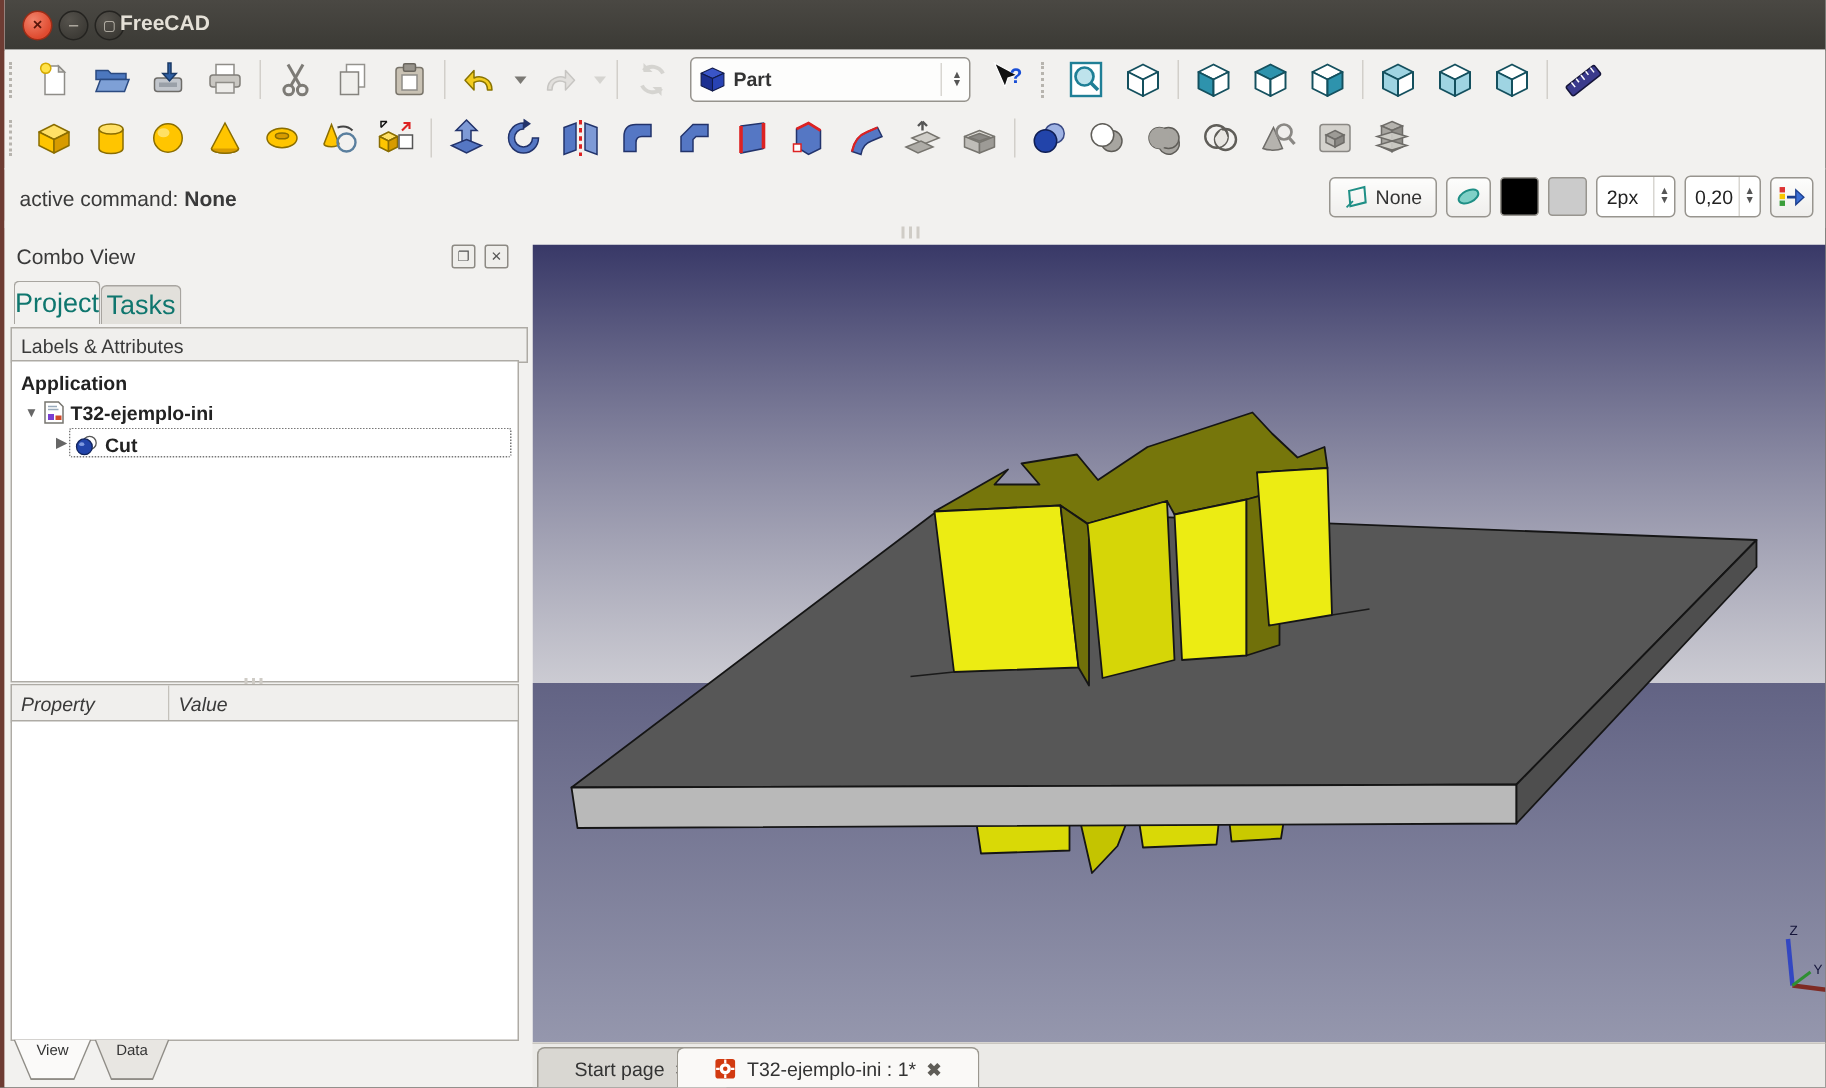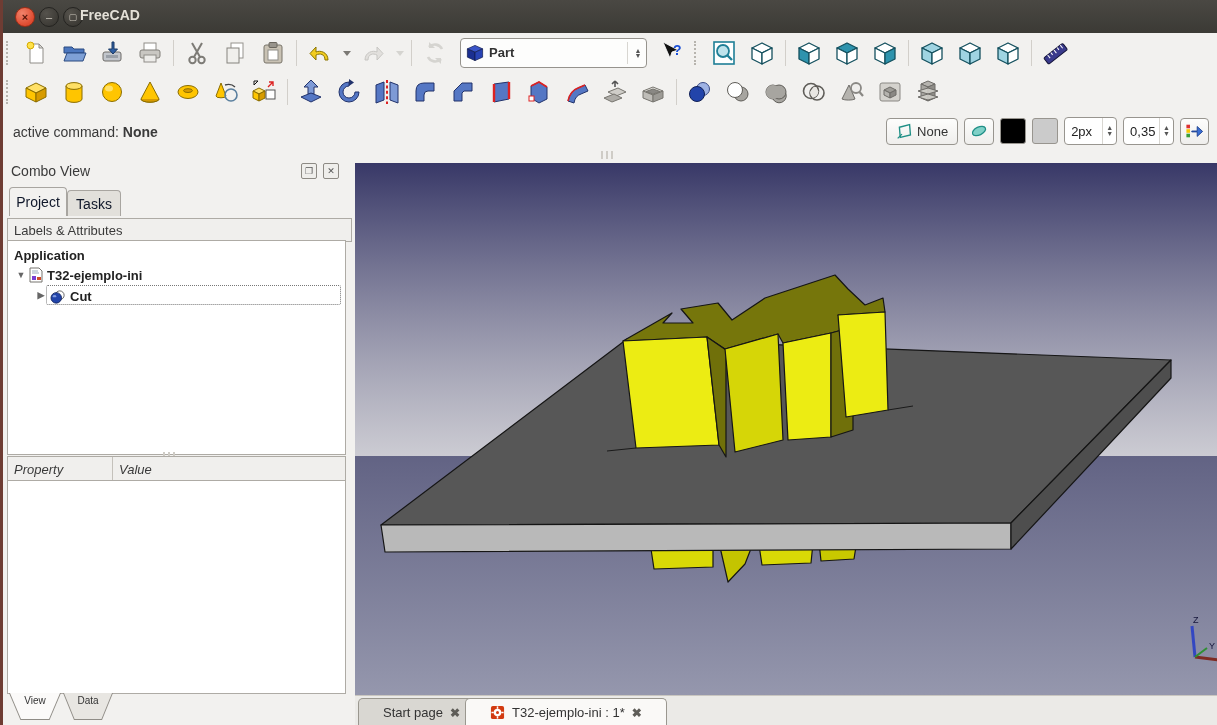--- a/index.html
+++ b/index.html
@@ -41,21 +41,21 @@
   .swatch{width:24px;height:24px;border:1px solid #98958F;border-radius:3px;}
   .spinbox{display:flex;align-items:center;height:26px;background:#fff;border:1px solid #98958F;border-radius:4px;overflow:hidden;}
   .spinbox .val{padding:0 3px 0 6px;font-size:13px;color:#222;white-space:nowrap;overflow:hidden;}
   .spin-arrows{display:flex;flex-direction:column;border-left:1px solid #d8d6d1;height:100%;
                justify-content:center;padding:0 3px;color:#555;font-size:7px;line-height:6px;}
   
   .left-panel{position:absolute;left:0;top:147px;width:352px;bottom:0;background:#F2F1EF;}
   .dock-title{position:absolute;left:8px;top:16px;font-size:14px;color:#3a3a3a;}
   .dock-btn{position:absolute;top:16px;width:14px;height:14px;border:1px solid #8d8a84;border-radius:2px;
             display:flex;align-items:center;justify-content:center;font-size:9px;color:#555;background:#EFEEEB;}
-  .ptab{position:absolute;font-size:14px;color:#0f172a;display:flex;align-items:center;justify-content:center;
+  .ptab{position:absolute;font-size:18px;color:#0f766e;display:flex;align-items:center;justify-content:center;
         border:1px solid #A8A5A0;border-bottom:none;border-radius:4px 4px 0 0;}
   .ptab.active{background:#F2F1EF;z-index:2;}
   .ptab.inactive{background:#E2E0DB;}
   .panel-box{position:absolute;border:1px solid #AEABA5;background:#F0EFED;font-size:13px;color:#3a3a3a;}
   .white{background:#fff;}
   .tree{padding:4px 0 0 0;}
   .trow{display:flex;align-items:center;height:20px;font-size:13px;color:#222;font-weight:bold;}
   .arrow{width:10px;text-align:center;font-size:9px;color:#666;}
   .cut-focus{display:flex;align-items:flex-end;flex:1;border:1px dotted #777;border-radius:2px;height:18px;background:#fff;margin-right:4px;}
   .prop-head{display:flex;height:100%;}
@@ -589,21 +589,21 @@
       <div class="swatch" style="background:#000"></div>
       <div class="swatch" style="background:#cbcbcb"></div>
       <div class="spinbox">
         <span class="val" style="width:28px">2px</span>
         <span class="spin-arrows">
             <span>▲</span>
             <span>▼</span>
           </span>
       </div>
       <div class="spinbox">
-        <span class="val" style="width:26px">0,35</span>
+        <span class="val" style="width:26px">0,20</span>
         <span class="spin-arrows">
             <span>▲</span>
             <span>▼</span>
           </span>
       </div>
       <button class="dbtn" style="padding:0 4px">
         <span id="as-icon">
             <svg width="19" height="18" viewBox="0 0 20 20">
               <rect x="1" y="3" width="4" height="4" fill="#d33"></rect>
               <rect x="1" y="8" width="4" height="4" fill="#f7c600"></rect>
@@ -749,21 +749,21 @@
         <text x="866" y="501" id="ax-x">X</text>
       </g>
     </svg>
   </div>
 
   <div class="mdi-bar">
     <div class="mdi-tab inactive" style="left:3px">
       <span>Start page</span>
       <span class="tab-close">✖</span>
     </div>
-    <div class="mdi-tab active" style="left:110px">
+    <div class="mdi-tab active" style="left:96px">
       <span id="fc-doc-icon">
           <svg width="15" height="15" viewBox="0 0 16 16">
             <rect x="1" y="1" width="14" height="14" rx="2" fill="#D23A10"></rect>
             <circle cx="8" cy="8" r="4" fill="#fff"></circle>
             <circle cx="8" cy="8" r="1.6" fill="#D23A10"></circle>
             <g stroke="#fff" stroke-width="1.6">
               <line x1="8" y1="1.5" x2="8" y2="4"></line>
               <line x1="8" y1="12" x2="8" y2="14.5"></line>
               <line x1="1.5" y1="8" x2="4" y2="8"></line>
               <line x1="12" y1="8" x2="14.5" y2="8"></line>

